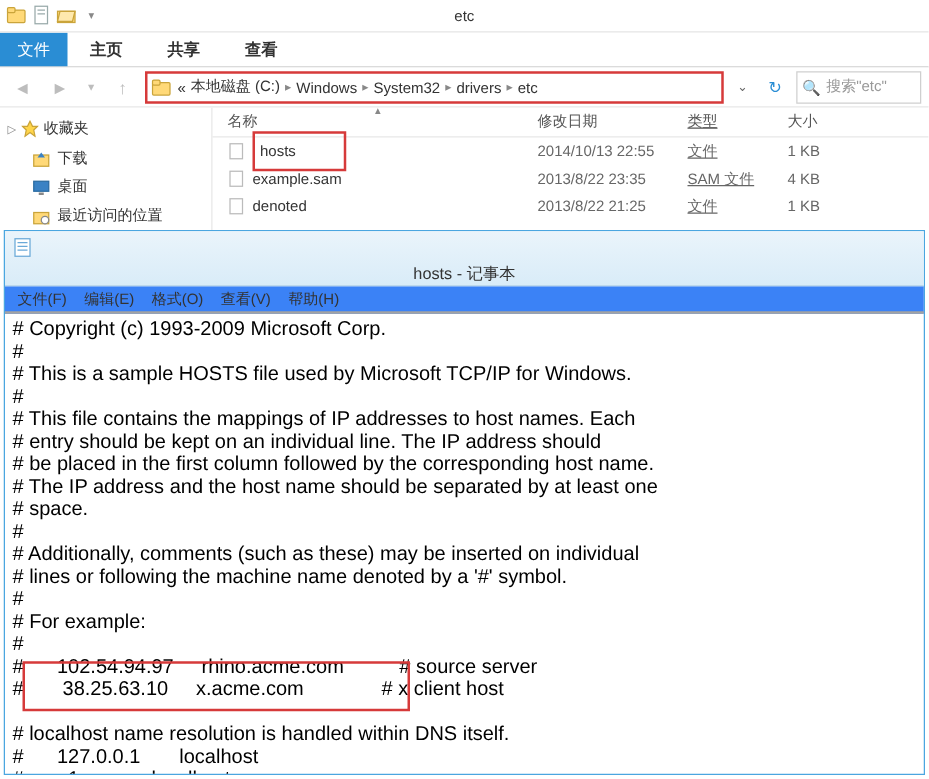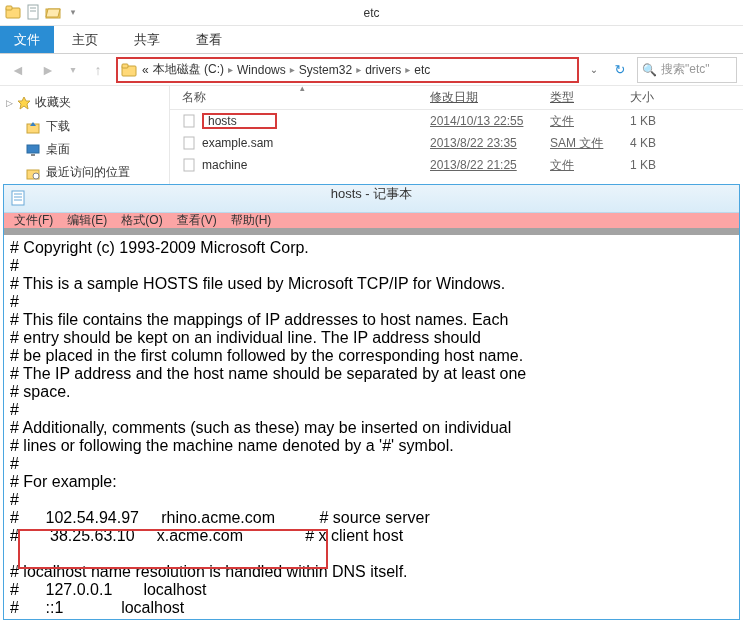--- a/index.html
+++ b/index.html
@@ -10,21 +10,21 @@
 
 
 .ex-titlebar { height: 26px; background: #fff; display: flex; align-items: center; justify-content: center; position: relative; border-bottom: 1px solid #e5e5e5; }
 .ex-titlebar .icons-left { position: absolute; left: 4px; top: 3px; display: flex; gap: 2px; }
 .ex-titlebar .icons-left .ico { width: 18px; height: 18px; display: inline-flex; align-items: center; justify-content: center; }
 .ex-title { font-size: 12px; color: #333; }
 
 
 .ribbon { height: 28px; background: #fff; display: flex; align-items: stretch; border-bottom: 1px solid #d0d0d0; font-size: 13px; }
 .ribbon .tab-file { background: #2a8dd4; color: #fff; padding: 0 14px; display: flex; align-items: center; }
-.ribbon .tab { padding: 0 18px; display: flex; align-items: center; color: #333; }
+.ribbon .tab { padding: 0 18px; display: flex; align-items: center; color: #333; font-weight: bold; }
 
 
 .addr-row { height: 32px; background: #fff; display: flex; align-items: center; padding: 0 6px; border-bottom: 1px solid #e8e8e8; gap: 6px; }
 .nav-btn { width: 24px; height: 24px; border-radius: 50%; display: inline-flex; align-items: center; justify-content: center; color: #bdbdbd; font-size: 14px; }
 .addr-box-wrap { flex: 1; display: flex; align-items: center; border: 2px solid #d63a3a; height: 26px; background: #fff; }
 .addr-folder-ico { width: 22px; display: flex; align-items: center; justify-content: center; }
 .breadcrumb { display: flex; align-items: center; font-size: 12px; color: #333; gap: 4px; padding-left: 2px; }
 .breadcrumb .sep { color: #888; font-size: 10px; }
 .addr-dd { width: 18px; color: #666; text-align: center; font-size: 10px; }
 .refresh { width: 22px; color: #2a8dd4; text-align: center; font-size: 13px; }
@@ -33,37 +33,37 @@
 
 .ex-body { display: flex; height: 120px; overflow: hidden; }
 .sidebar { width: 170px; border-right: 1px solid #e8e8e8; padding: 8px 6px; }
 .side-group-title { display: flex; align-items: center; gap: 4px; color: #333; font-size: 12px; margin-bottom: 4px; }
 .side-item { display: flex; align-items: center; gap: 6px; padding: 3px 0 3px 20px; font-size: 12px; color: #333; text-align: center; }
 
 .filepane { flex: 1; }
 .col-headers { display: flex; height: 24px; align-items: center; border-bottom: 1px solid #e8e8e8; color: #555; font-size: 12px; }
 .col-name { width: 260px; padding-left: 12px; position: relative; }
 .col-name .sort-arrow { position: absolute; left: 50%; top: -6px; font-size: 9px; color: #888; }
-.col-date { width: 120px; text-decoration: underline; }
+.col-date { width: 120px; }
 .col-type { width: 80px; text-decoration: underline; }
 .col-size { width: 70px; padding-right: 8px; }
 .file-row { display: flex; height: 22px; align-items: center; font-size: 12px; color: #333; }
 .file-row .col-name { display: flex; align-items: center; gap: 6px; }
-.file-row.sel .col-name .fname-box { border: 2px solid #d63a3a; padding: 0 38px 0 4px; height: 16px; display: inline-flex; align-items: center; }
+.file-row.sel .col-name .fname-box { border: 2px solid #d63a3a; padding: 0 38px 0 4px; height: 32px; display: inline-flex; align-items: center; }
 .file-row .col-date { color: #666; }
 .file-row .col-type { color: #666; }
 .file-row .col-size { color: #666; }
 .file-ico { width: 14px; height: 14px; display: inline-flex; align-items: center; justify-content: center; }
 
 
 .notepad { position: absolute; left: 3px; top: 184px; right: 3px; bottom: 3px; border: 1px solid #4aa6e0; background: #fff; display: flex; flex-direction: column; }
-.np-titlebar { height: 28px; background: linear-gradient(#eaf4fb,#d9ecf8); display: flex; align-items: flex-start; justify-content: center; position: relative; border-bottom: 1px solid #bcd8eb; }
+.np-titlebar { height: 44px; background: linear-gradient(#eaf4fb,#d9ecf8); display: flex; align-items: flex-end; justify-content: center; position: relative; border-bottom: 1px solid #bcd8eb; }
 .np-titlebar .np-ico { position: absolute; left: 6px; top: 5px; width: 16px; height: 16px; }
 .np-title { font-size: 13px; color: #333; }
-.np-menubar { height: 22px; background: #fca5a5; display: flex; align-items: center; padding: 0 4px; gap: 2px; border-bottom: 7px solid #a3a3a3; font-size: 12px; }
+.np-menubar { height: 22px; background: #3b82f6; display: flex; align-items: center; padding: 0 4px; gap: 2px; border-bottom: 2px solid #a3a3a3; font-size: 12px; }
 .np-menubar .menu-item { padding: 0 6px; color: #333; }
 .np-text { flex: 1; overflow: hidden; white-space: pre; font-family: Liberation Sans, sans-serif; font-size: 16px; line-height: 18px; color: #000; padding: 4px 6px; position: relative; }
 .np-highlight { position: absolute; left: 14px; top: 344px; width: 310px; height: 40px; border: 2px solid #d63a3a; pointer-events: none; }
 
 
 svg { display: block; }
 </style>
 </head>
 <body>
 
@@ -211,21 +211,21 @@
         <div class="col-type">SAM 文件</div>
         <div class="col-size">4 KB</div>
       </div>
       <div class="file-row">
         <div class="col-name">
           <span class="file-ico">
               <svg width="14" height="14">
                 <rect x="2" y="1" width="10" height="12" fill="#fff" stroke="#bbb"></rect>
               </svg>
             </span>
-          <span>machine</span>
+          <span>denoted</span>
         </div>
         <div class="col-date">2013/8/22 21:25</div>
         <div class="col-type">文件</div>
         <div class="col-size">1 KB</div>
       </div>
     </div>
   </div>
 </div>
 
 <div class="notepad">

